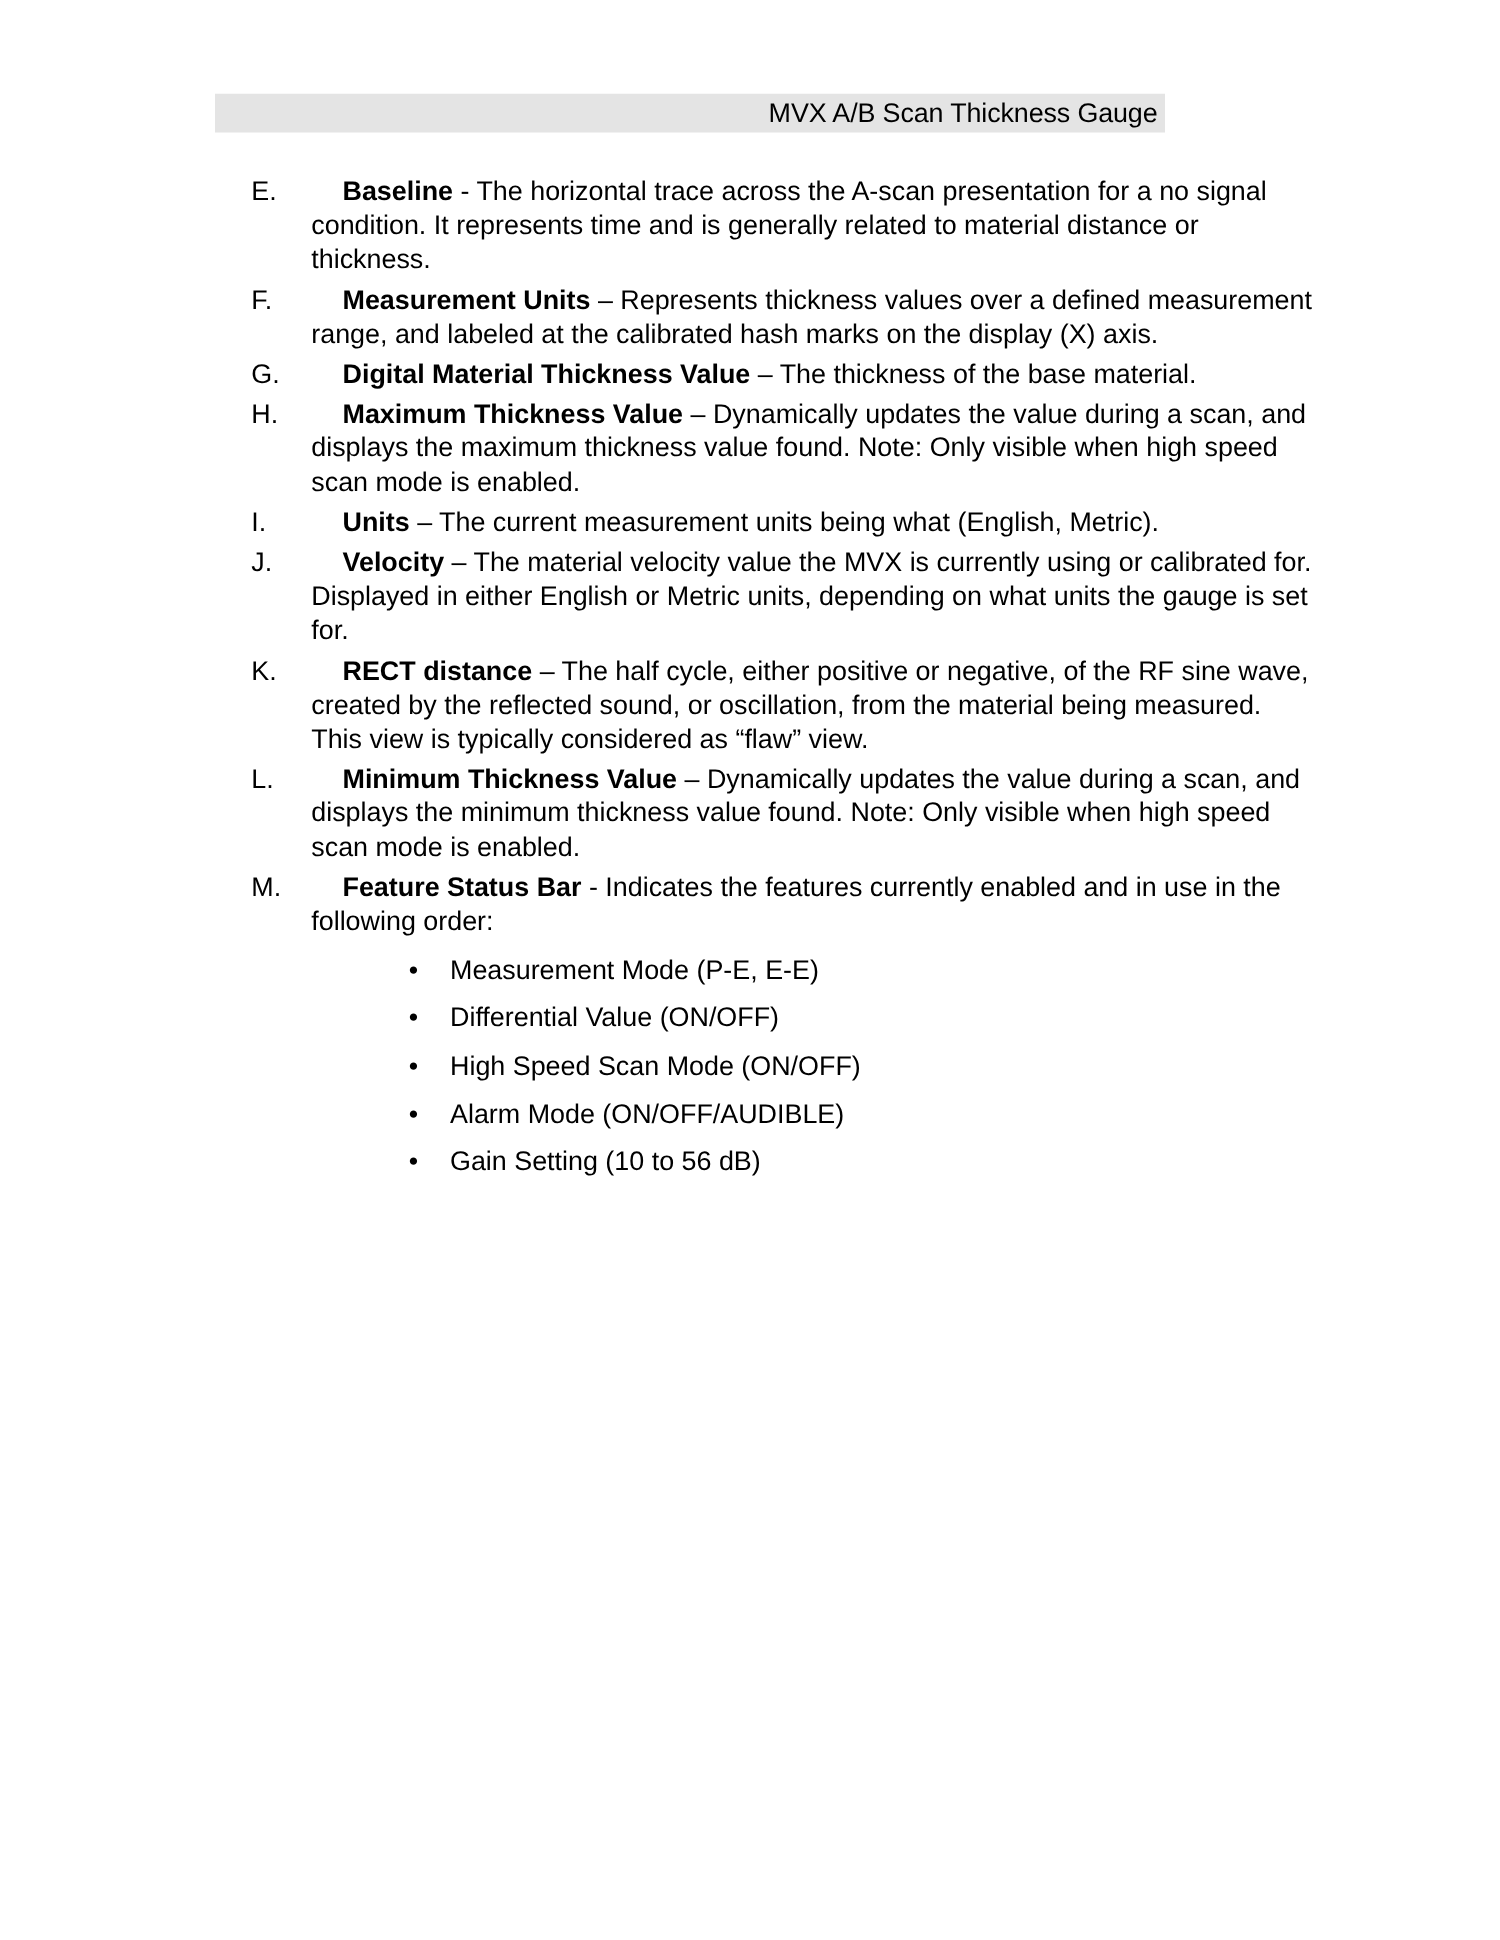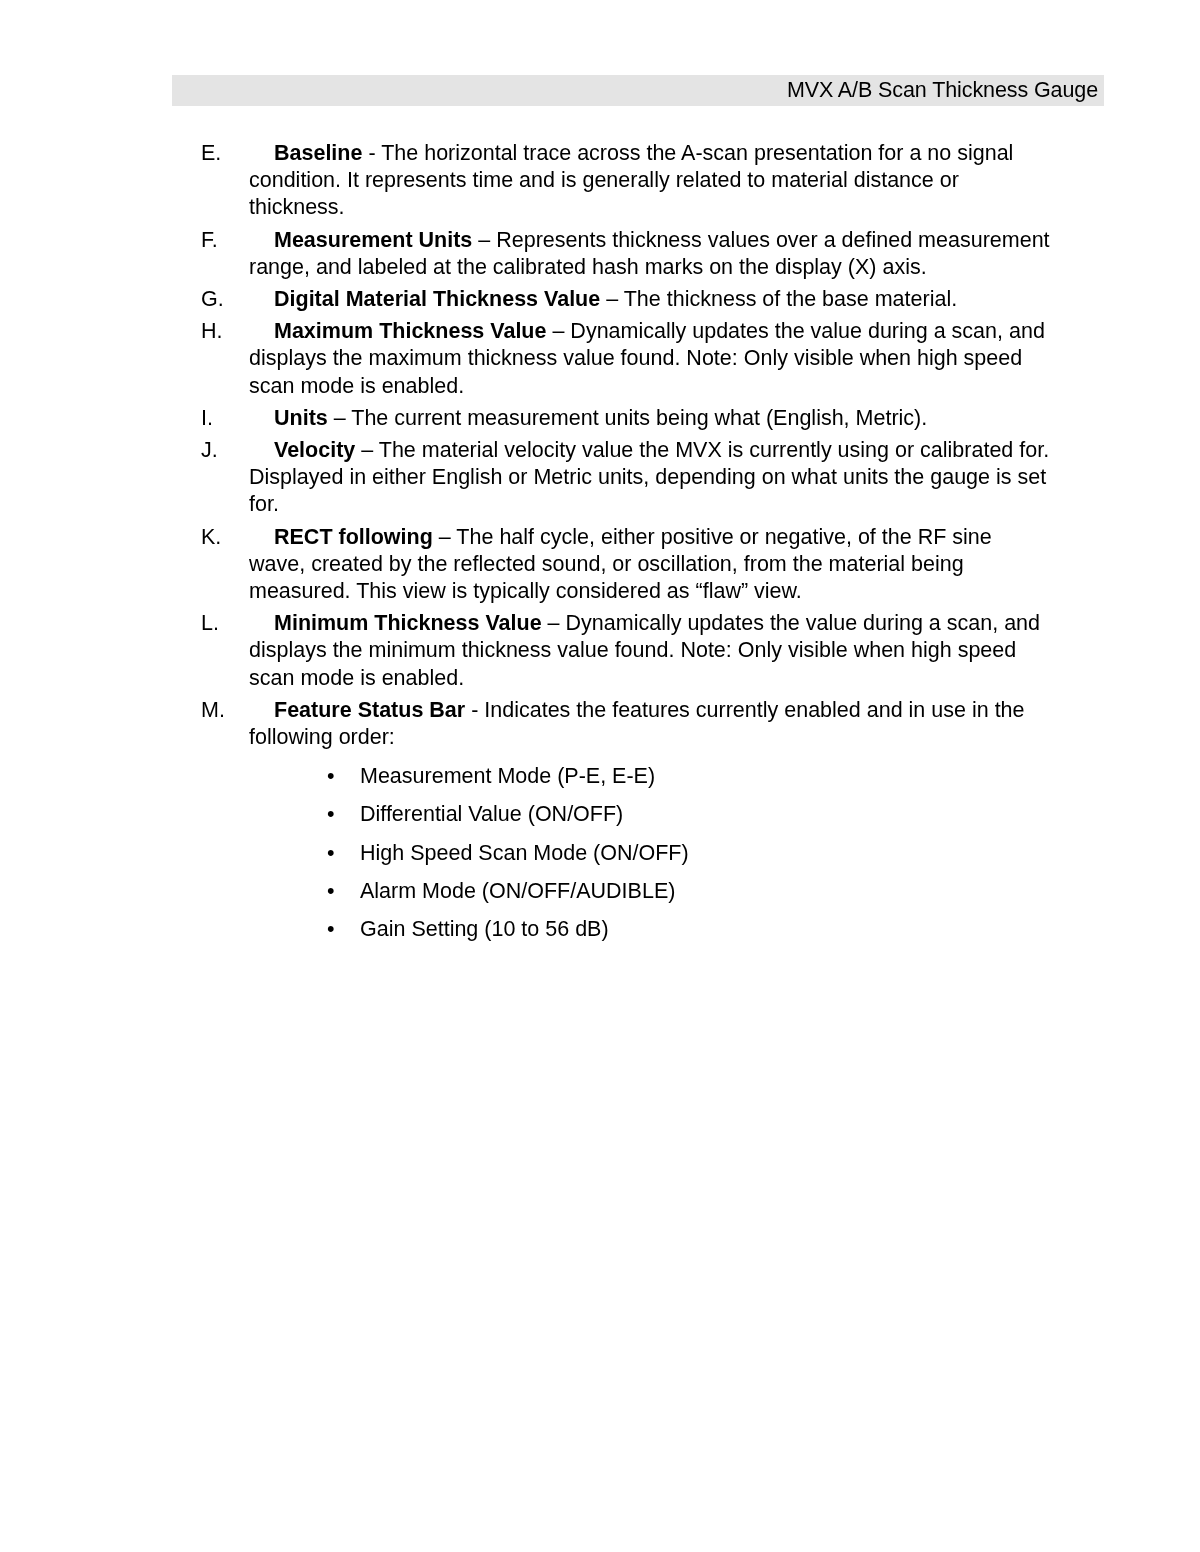--- a/index.html
+++ b/index.html
@@ -24,23 +24,24 @@
     width: 1200px;
     height: 1552px;
     overflow: hidden;
   }
 
   
   .header-band {
     position: absolute;
     left: 172px;
     top: 75px;
-    width: 932px;
+    width: 736px;
     height: 31px;
     background: #e4e4e4;
+    padding-left: 24px;
   }
   .header-title {
     position: absolute;
     right: 6px;
     top: 50%;
     transform: translateY(-50%);
     font-size: 21.5px;
     line-height: 1;
     letter-spacing: -0.1px;
     white-space: nowrap;
@@ -152,21 +153,21 @@
         <li class="alpha-item">
           <span class="alpha-marker">I.</span>
           <span class="alpha-text"><b>Units</b><span> – </span><span>The current measurement units being what (English, Metric).</span></span>
         </li>
         <li class="alpha-item">
           <span class="alpha-marker">J.</span>
           <span class="alpha-text"><b>Velocity</b><span> – </span><span>The material velocity value the MVX is currently using or calibrated for.  Displayed in either English or Metric units, depending on what units the gauge is set for.</span></span>
         </li>
         <li class="alpha-item">
           <span class="alpha-marker">K.</span>
-          <span class="alpha-text"><b>RECT following</b><span> – </span><span>The half cycle, either positive or negative, of the RF sine wave, created by the reflected sound, or oscillation, from the material being measured.  This view is typically considered as “flaw” view.</span></span>
+          <span class="alpha-text"><b>RECT distance</b><span> – </span><span>The half cycle, either positive or negative, of the RF sine wave, created by the reflected sound, or oscillation, from the material being measured.  This view is typically considered as “flaw” view.</span></span>
         </li>
         <li class="alpha-item">
           <span class="alpha-marker">L.</span>
           <span class="alpha-text"><b>Minimum Thickness Value</b><span> – </span><span>Dynamically updates the value during a scan, and displays the minimum thickness value found.  Note:  Only visible when high speed scan mode is enabled.</span></span>
         </li>
         <li class="alpha-item">
           <span class="alpha-marker">M.</span>
           <span class="alpha-text"><b>Feature Status Bar</b><span> - </span><span>Indicates the features currently enabled and in use in the following order:</span></span>
           <ul class="bullet-list">
             <li class="bullet-item"><span class="bullet-marker">•</span><span>Measurement Mode (P-E, E-E)</span></li>

